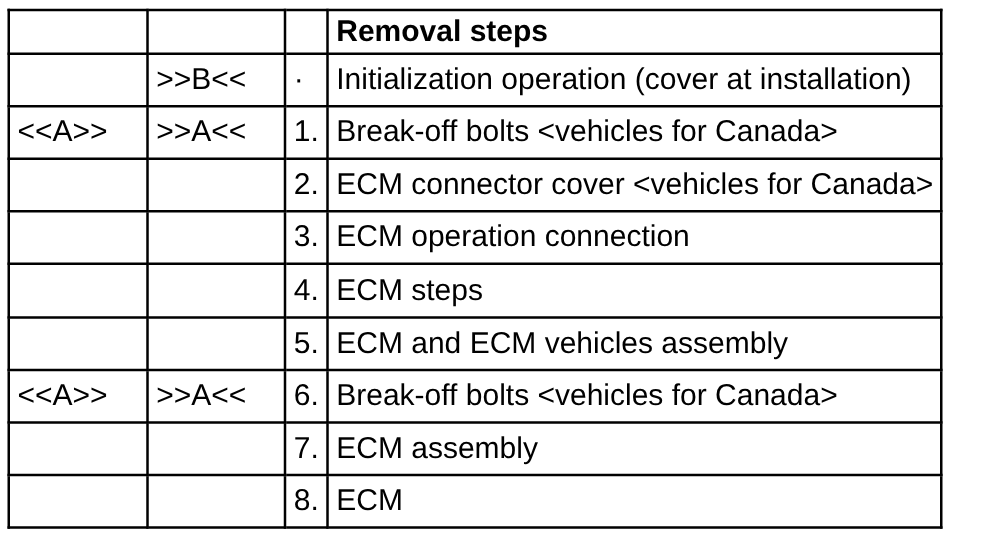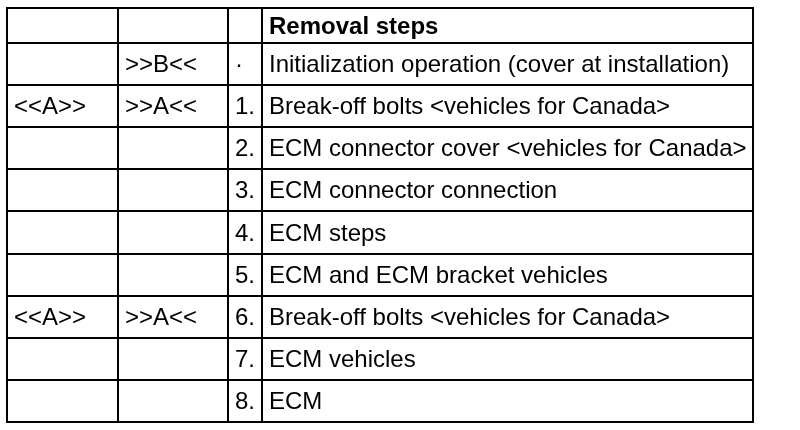--- a/index.html
+++ b/index.html
@@ -80,45 +80,45 @@
     <tr class="body-row">
       <td></td>
       <td></td>
       <td class="num-cell">2.</td>
       <td>ECM connector cover &lt;vehicles for Canada&gt;</td>
     </tr>
     <tr class="body-row">
       <td></td>
       <td></td>
       <td class="num-cell">3.</td>
-      <td>ECM connector connection</td>
+      <td>ECM operation connection</td>
     </tr>
     <tr class="body-row">
       <td></td>
       <td></td>
       <td class="num-cell">4.</td>
       <td>ECM steps</td>
     </tr>
     <tr class="body-row">
       <td></td>
       <td></td>
       <td class="num-cell">5.</td>
-      <td>ECM and ECM bracket vehicles</td>
+      <td>ECM and ECM vehicles assembly</td>
     </tr>
     <tr class="body-row">
       <td>&lt;&lt;A&gt;&gt;</td>
       <td>&gt;&gt;A&lt;&lt;</td>
       <td class="num-cell">6.</td>
       <td>Break-off bolts &lt;vehicles for Canada&gt;</td>
     </tr>
     <tr class="body-row">
       <td></td>
       <td></td>
       <td class="num-cell">7.</td>
-      <td>ECM vehicles</td>
+      <td>ECM assembly</td>
     </tr>
     <tr class="body-row">
       <td></td>
       <td></td>
       <td class="num-cell">8.</td>
       <td>ECM</td>
     </tr>
   </tbody>
 </table>
 

